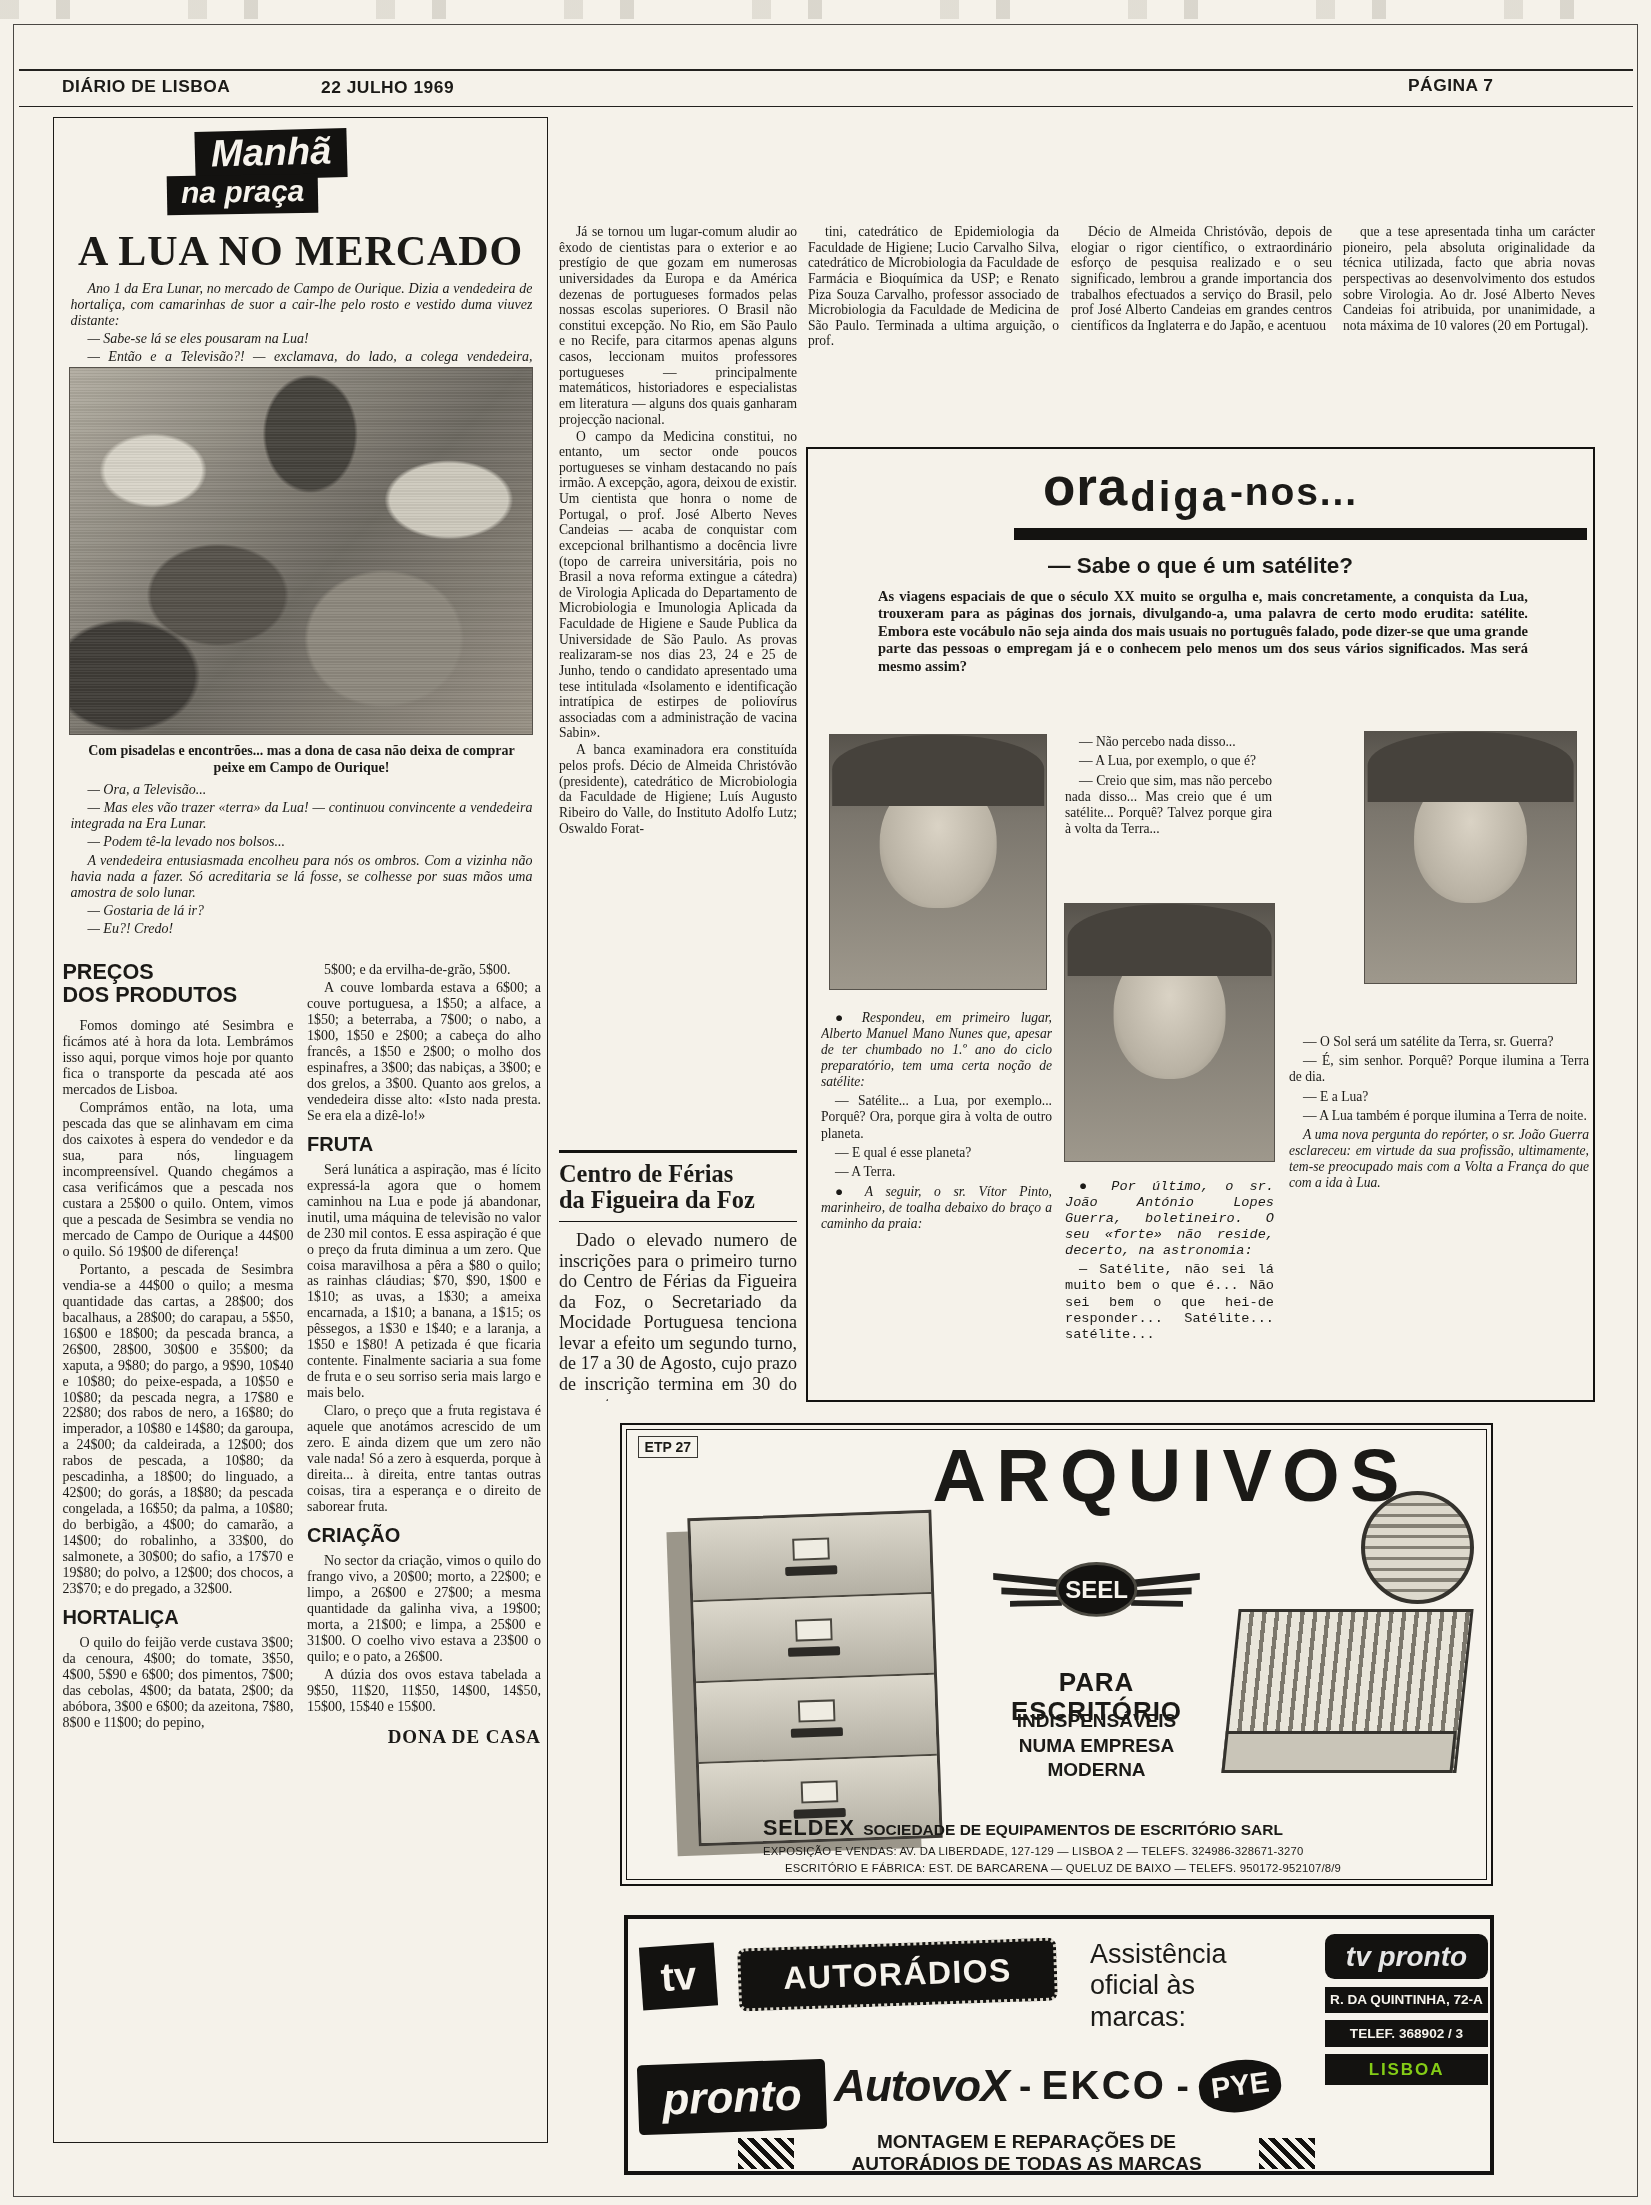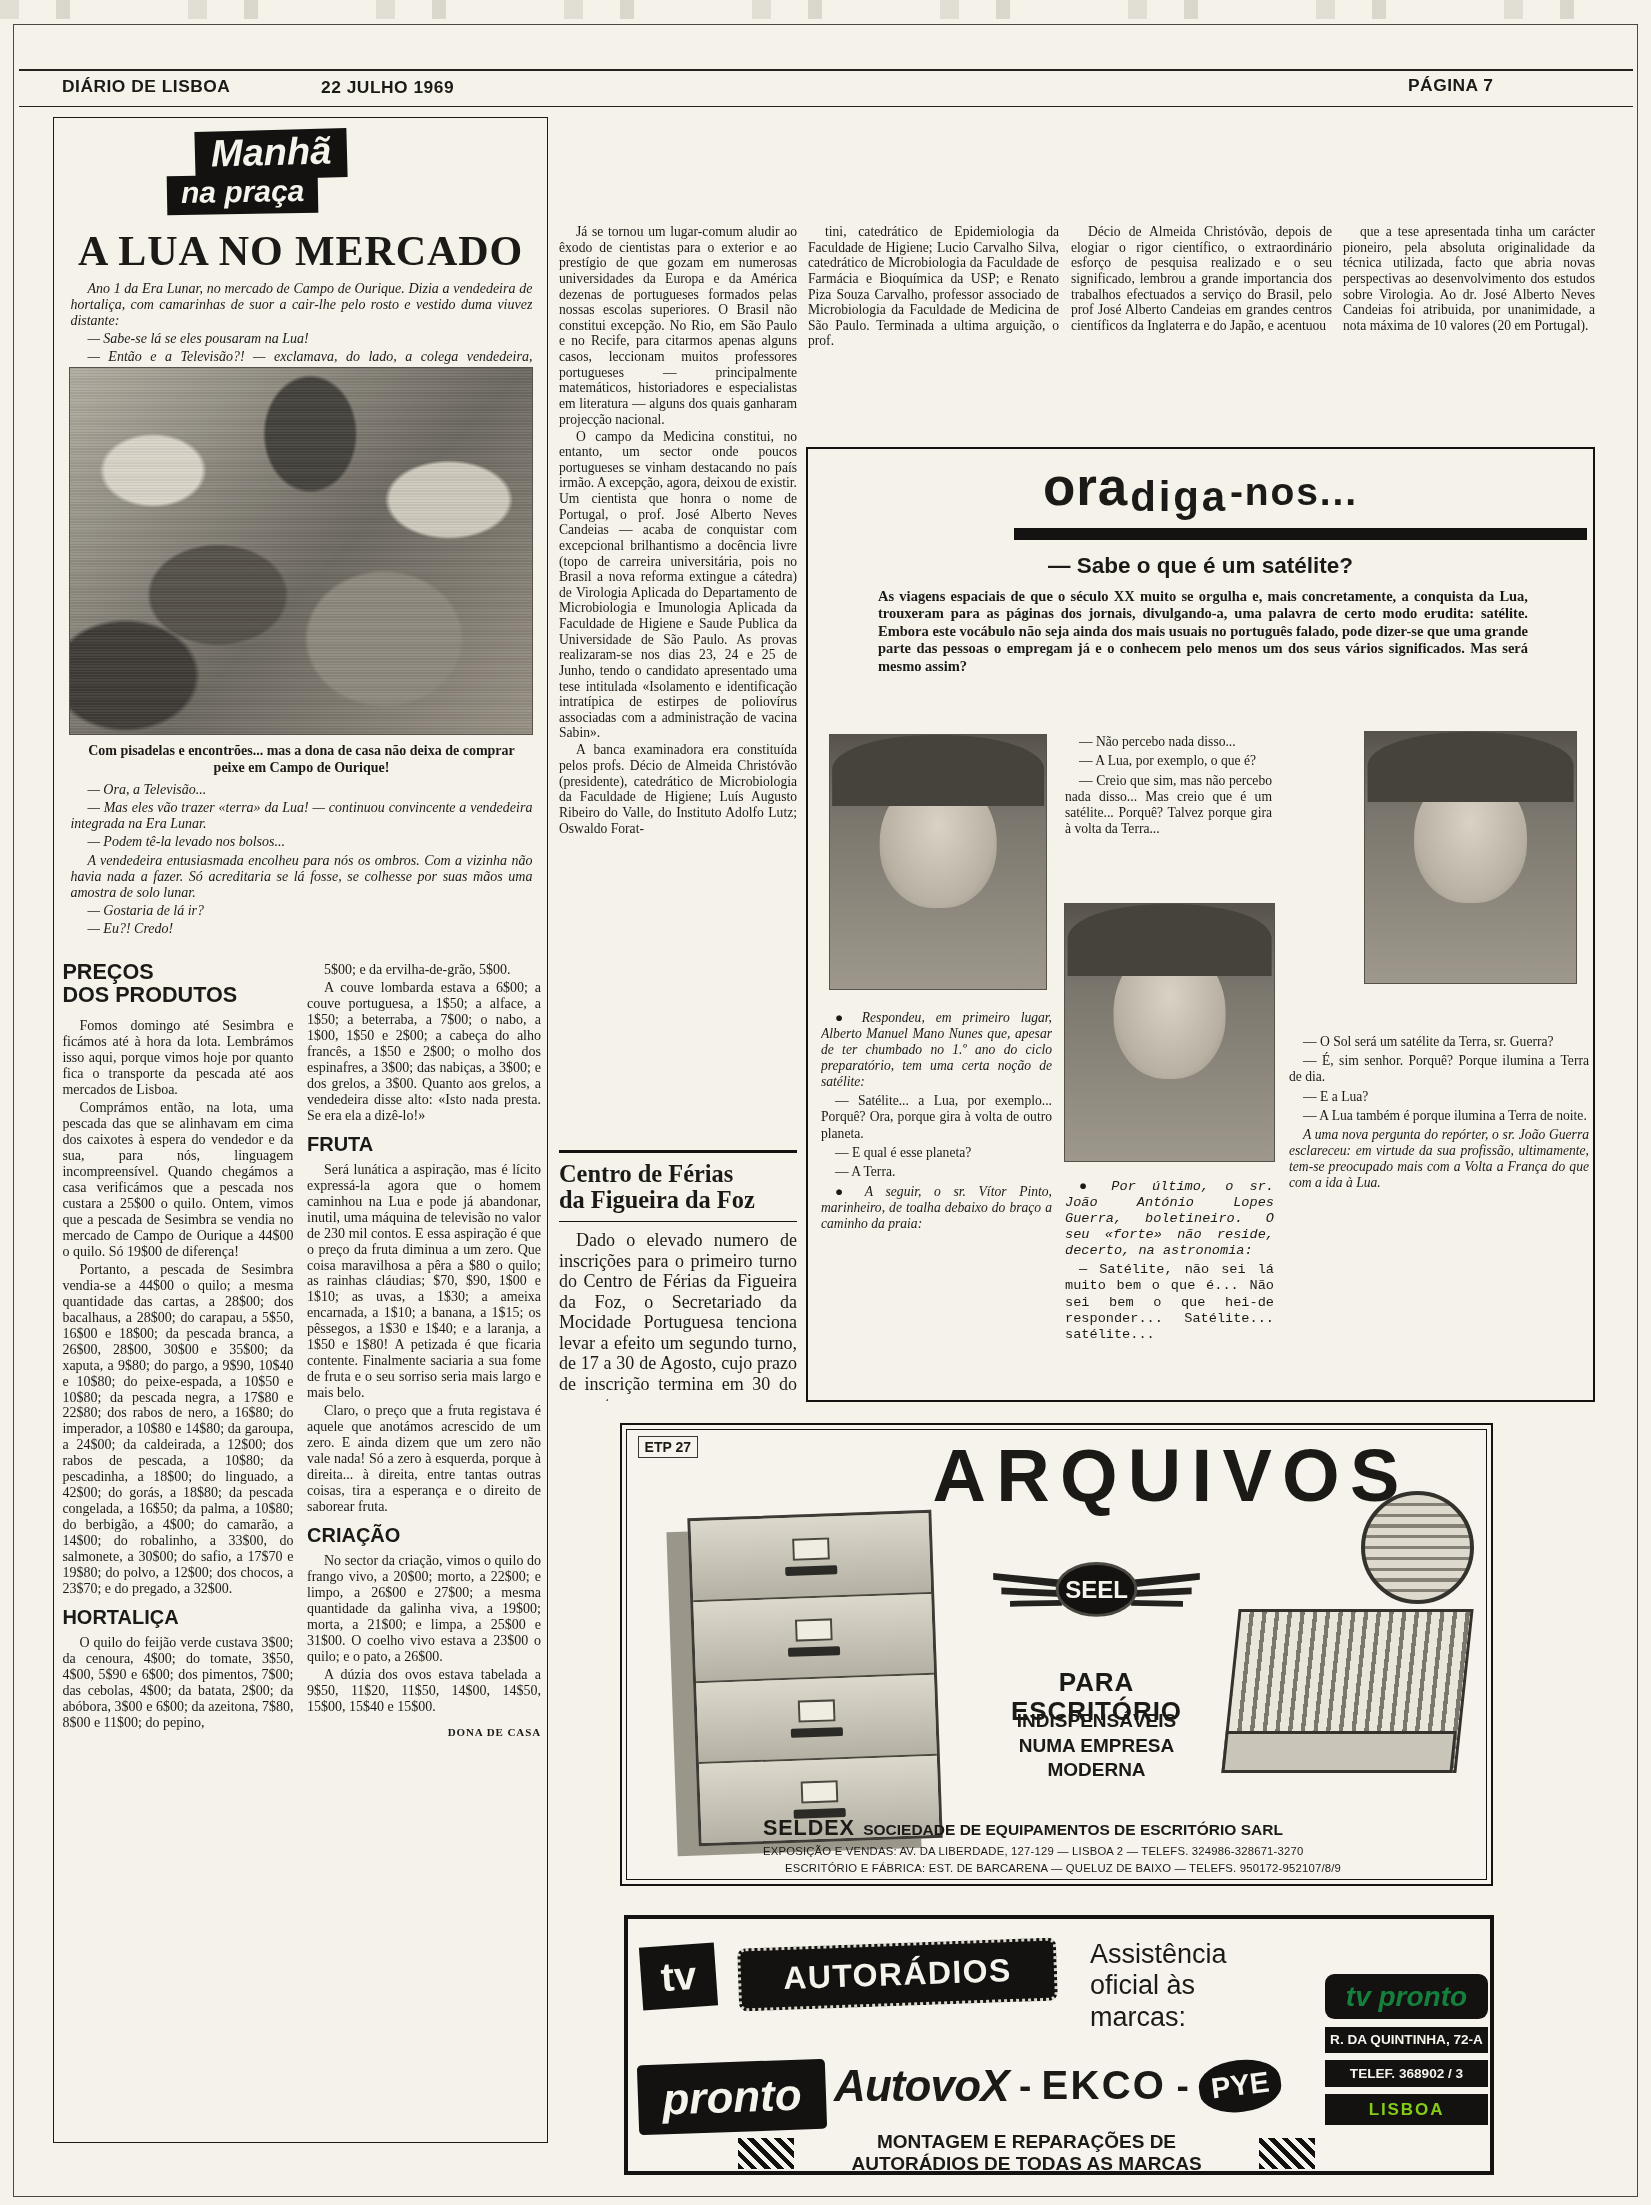--- a/index.html
+++ b/index.html
@@ -64,21 +64,21 @@
   .dialogue p { font-style: italic; font-size: 13.6px; }
   .prices-heading { left: 8.4px; top: 843px; font: 800 21.6px/1.06 "Liberation Sans", sans-serif; }
   .prices-heading span { display: block; }
   .pcol { overflow: hidden; }
   .pcol-left  { left: 8.4px;  top: 900px; width: 231px; height: 1107px; }
   .pcol-right { left: 253px; top: 844px; width: 234px; height: 1168px; }
 
   .flow { overflow: hidden; }
   .flow p { font-size: 14px; line-height: 1.14; text-align: justify; text-indent: 17px; margin-bottom: 2.3px; }
   .flow p.subhead { font: 800 20px "Liberation Sans", sans-serif; text-indent: 0; text-align: left; margin: 9.4px 0 5.6px; }
-  .flow p.signature { font-weight: 700; letter-spacing: 0.9px; text-align: right; text-indent: 0; margin-top: 11.3px; font-size: 11px; }
+  .flow p.signature { font-weight: 700; letter-spacing: 0.9px; text-align: right; text-indent: 0; margin-top: 11.3px; font-size: 19px; }
   .flow p.italic { font-style: italic; }
 
   
   .main-headline { position: absolute; left: 575px; top: 123px; width: 1021px; text-align: center;
     font: 900 38px/1.14 "Liberation Serif", serif; letter-spacing: 0.5px; }
   .main-headline span { display: block; }
   .mcol { position: absolute; overflow: hidden; }
   .mcol p { font-size: 13.6px; line-height: 1.15; text-align: justify; text-indent: 17px; margin-bottom: 1.4px; }
   .mcol1 { left: 559px; top: 224px; width: 238px; height: 920px; }
   .mcol2 { left: 808px; top: 224px; width: 251px; height: 217px; }
@@ -184,22 +184,22 @@
   .bdash { font: 900 37px "Liberation Sans", sans-serif; }
   .b-ekco { font: 900 40px "Liberation Sans", sans-serif; letter-spacing: 2.3px; }
   .b-pye { background: #131210; color: #f6f3ec; font: 900 29px "Liberation Sans", sans-serif;
     padding: 9.4px 12.2px; border-radius: 50% 50% 50% 50% / 44% 44% 44% 44%; transform: rotate(-7deg); }
   .montagem { left: 110px; top: 212px; width: 577px; display: flex; align-items: center; gap: 10.3px; }
   .stripe { width: 56px; height: 31px; flex: none;
     background: repeating-linear-gradient(45deg,#131210 0 4.7px,transparent 4.7px 9.4px); }
   .montagem-text { flex: 1; text-align: center; font: 900 19px/1.18 "Liberation Sans", sans-serif; }
   .montagem-text span { display: block; }
   .tv-panel { left: 697px; top: 15px; width: 163px; height: 225px; display: flex; flex-direction: column; align-items: center; }
-  .tp-title { background: #131210; color: #15803d; border-radius: 9.4px; width: 100%; text-align: center;
-    padding: 6.6px 4.7px; font: italic 900 28px "Liberation Sans", sans-serif; margin-top: 40px; }
+  .tp-title { background: #131210; color: #e5e5e5; border-radius: 9.4px; width: 100%; text-align: center;
+    padding: 6.6px 4.7px; font: italic 900 28px "Liberation Sans", sans-serif; }
   .tp-line { background: #131210; color: #f6f3ec; width: 100%; text-align: center;
     padding: 5.6px 3.8px; margin-top: 7.5px; font: 700 13.6px "Liberation Sans", sans-serif; }
   .tp-city { background: #131210; color: #84cc16; width: 100%; text-align: center;
     padding: 5.6px 3.8px; margin-top: 7.5px; font: 700 17px "Liberation Sans", sans-serif; letter-spacing: 1.9px; }
 </style>
 </head>
 <body>
 
 <div class="page">
   <div class="scan-noise"></div>

